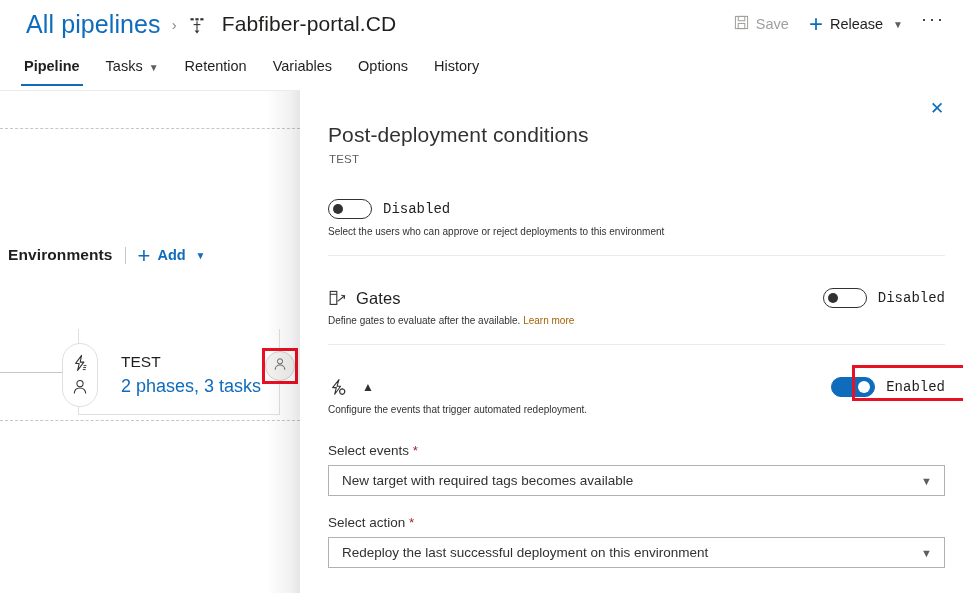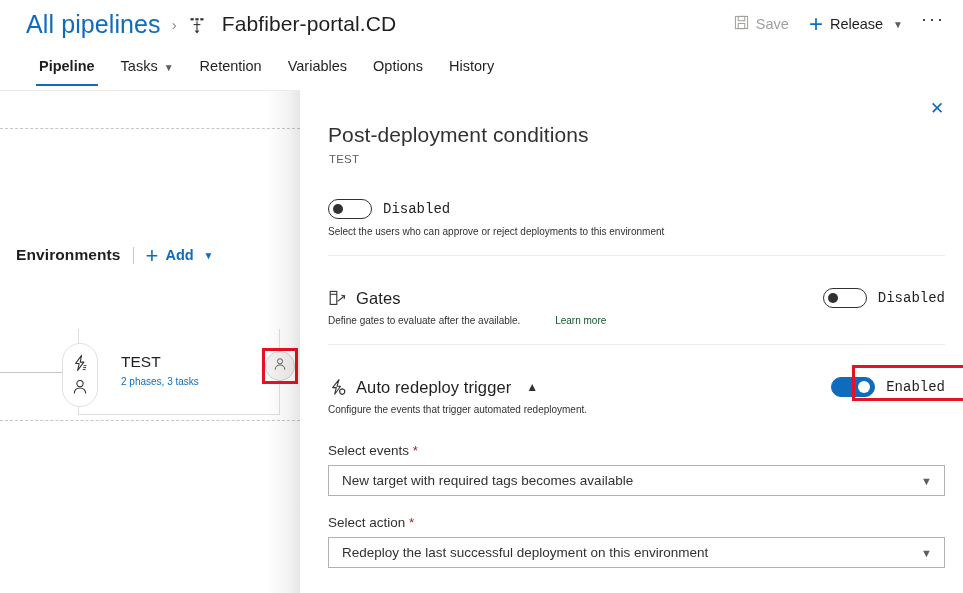--- a/index.html
+++ b/index.html
@@ -92,21 +92,21 @@
     line-height: 8px;
   }
 
   
   #tabstrip {
     position: absolute;
     left: 0; top: 52px;
     width: 963px; height: 39px;
     display: flex;
     align-items: flex-start;
-    padding-left: 26px;
+    padding-left: 11px;
     box-sizing: border-box;
   }
   .tab {
     position: relative;
     padding: 6px 13px 12px 13px;
     font-size: 14.5px;
     color: #201f1e;
     cursor: pointer;
     display: flex;
     align-items: center;
@@ -140,21 +140,21 @@
     overflow: hidden;
   }
   .dashed-rule {
     position: absolute;
     left: 0;
     width: 300px;
     border-top: 1px dashed #c8c6c4;
   }
   #env-header {
     position: absolute;
-    left: 16px; top: 155px;
+    left: 8px; top: 155px;
     display: flex;
     align-items: center;
     gap: 1px;
     font-size: 15.5px;
     text-align: right;
   }
   #env-title { color: #201f1e; font-weight: 600; letter-spacing: .1px; }
   #env-divider {
     display: inline-block;
     width: 1px; height: 17px;
@@ -199,21 +199,21 @@
   #env-card-text {
     position: absolute;
     left: 42px; top: 24px;
   }
   #env-name {
     font-size: 15.5px;
     color: #201f1e;
     margin-bottom: 5px;
   }
   #env-sub {
-    font-size: 10px;
+    font-size: 18px;
     color: #0f6cbd;
     cursor: pointer;
   }
   
   #env-pill {
     position: absolute;
     left: 62px; top: 252px;
     width: 36px; height: 64px;
     background: #ffffff;
     border: 1px solid #e1dfdd;
@@ -325,24 +325,23 @@
     color: #323130;
     margin-left: 6px;
     cursor: pointer;
   }
   .sec-desc {
     margin-top: 7px;
     font-size: 10px;
     color: #323130;
   }
   .sec-desc a {
-    color: #14532d;
+    color: #a16207;
     text-decoration: none;
     cursor: pointer;
-    margin-left: 32px;
   }
   .sec-rule {
     position: absolute;
     left: 28px;
     width: 617px;
     height: 1px;
     background: #edebe9;
   }
 
   
@@ -589,21 +588,20 @@
   <div class="section" style="top:286px;">
     <div class="section-head">
       <div class="section-left">
         <span class="sec-icon">
           <svg viewBox="0 0 19 19" width="19" height="19" aria-hidden="true">
             <path d="M11 1.6 L4.6 9.6 L8.3 9.6 L6.7 16.2 L12.6 8.3 L9 8.3 Z" fill="none" stroke="#323130" stroke-width="1.05" stroke-linejoin="round"></path>
             <circle cx="14.2" cy="13.6" r="2.6" fill="none" stroke="#323130" stroke-width="1.05"></circle>
             <path d="M14.2 10.2 L14.2 11.2 M14.2 16 L14.2 17 M11.3 13.6 L12.3 13.6 M16.1 13.6 L17.1 13.6" stroke="#323130" stroke-width="0.95"></path>
           </svg>
         </span>
-        <span class="sec-title">Auto redeploy trigger</span>
         <span class="sec-chev">▲</span>
       </div>
       <div class="toggle-wrap">
         <div class="toggle on">
           <span class="knob"></span>
         </div>
         <span class="toggle-label">Enabled</span>
       </div>
       <div id="auto-toggle-highlight"></div>
     </div>

